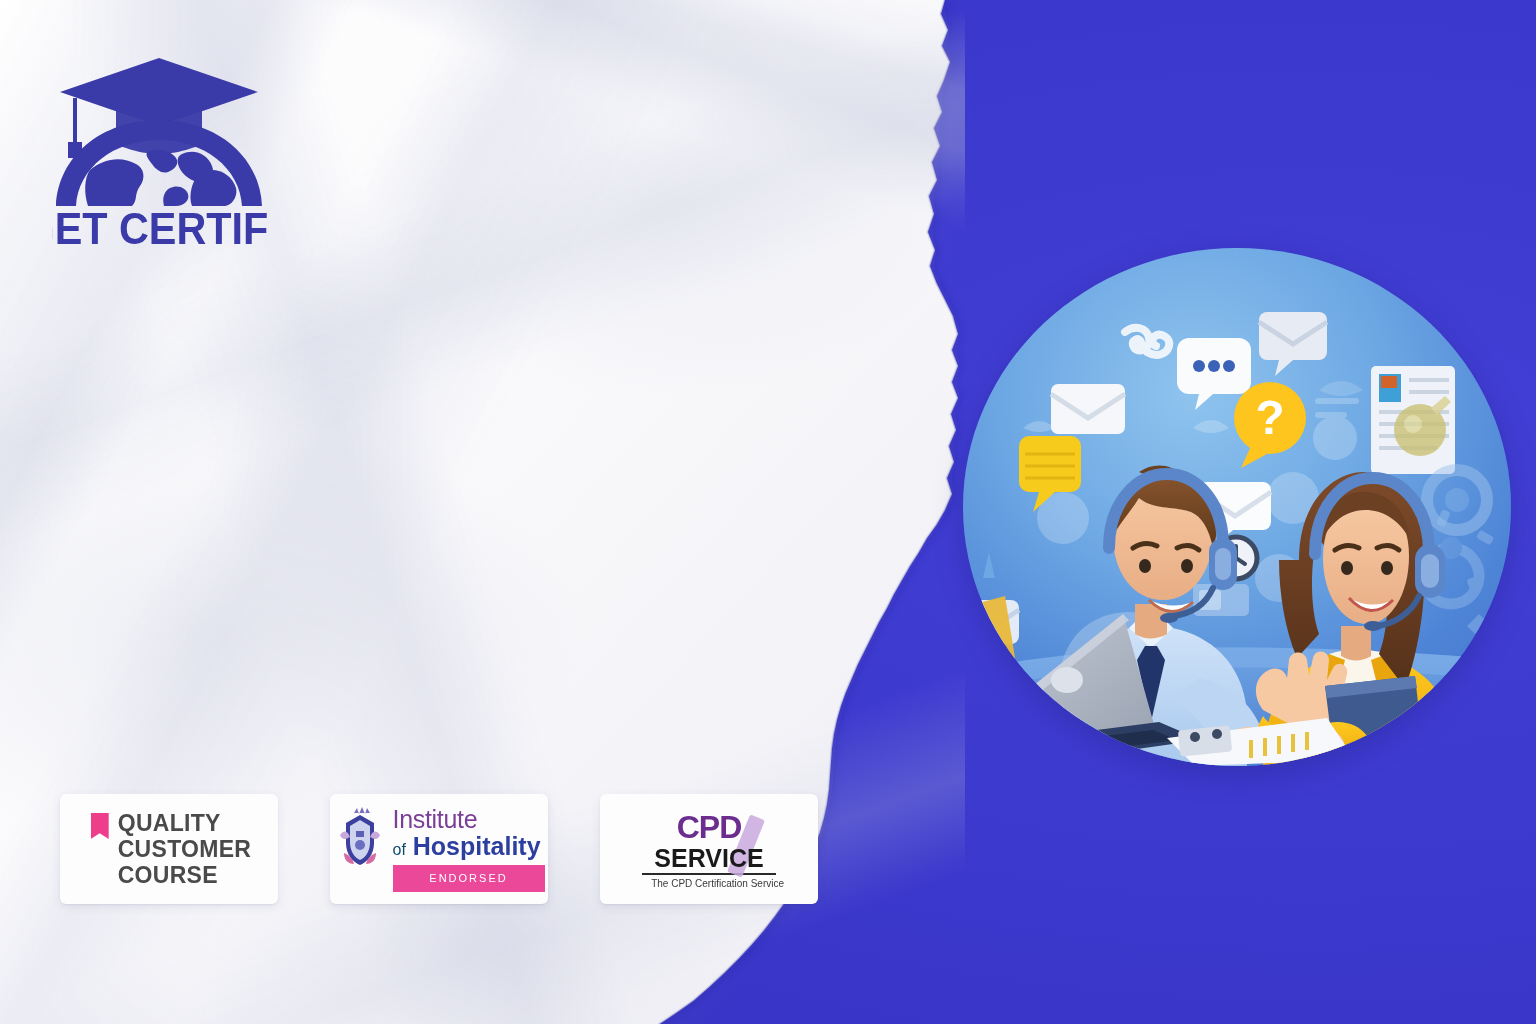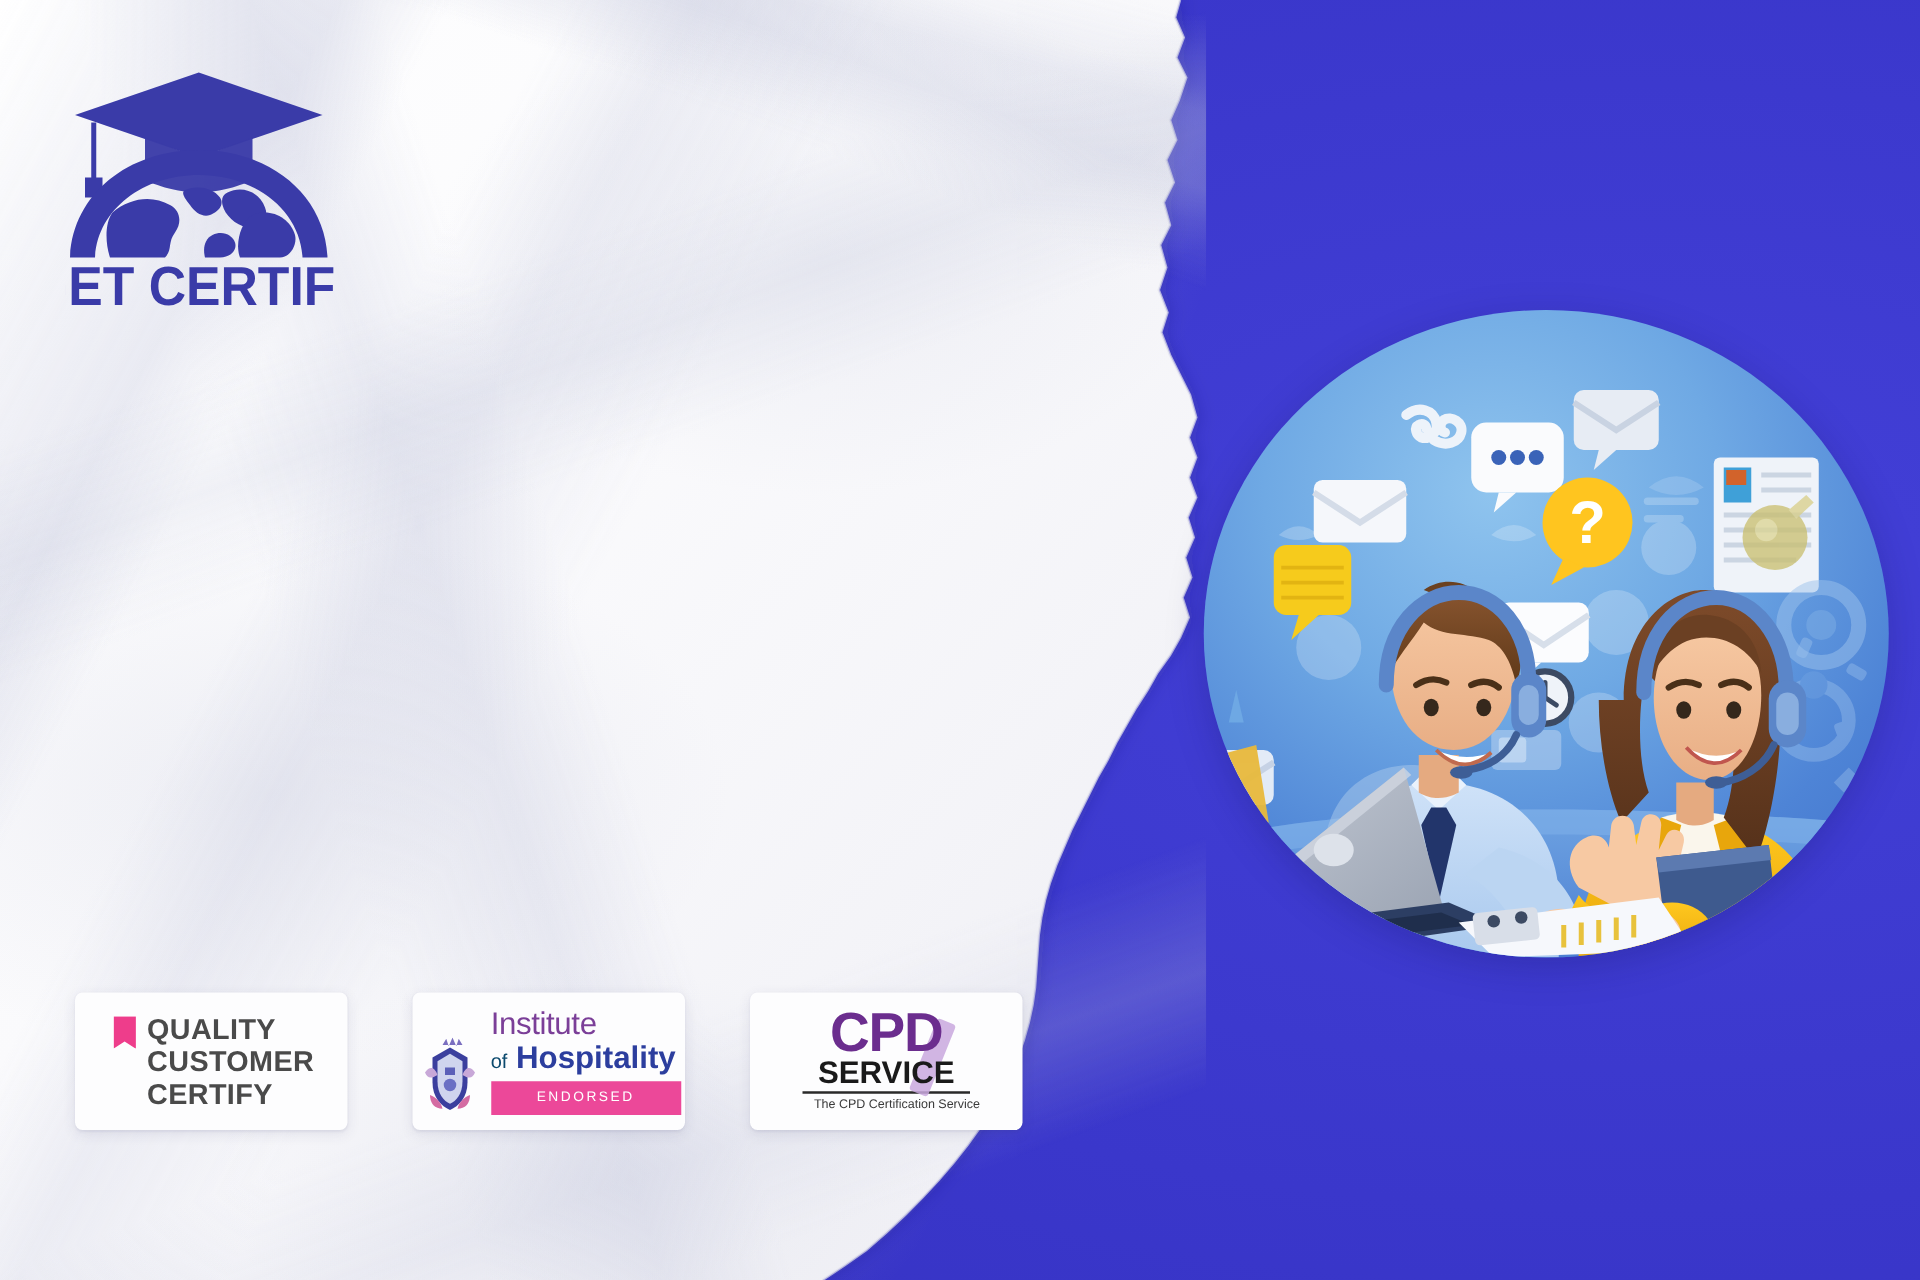--- a/index.html
+++ b/index.html
@@ -70,35 +70,35 @@
   }
 
   
   .qls{display:flex;align-items:flex-start;gap:9px;padding-left:4px;}
   .qls-mark{width:18px;height:26px;background:#EE3D8B;flex:0 0 auto;margin-top:3px;
     clip-path:polygon(0 0,100% 0,100% 100%,50% 78%,0 100%);}
   .qls-text{font-family:"Liberation Sans", sans-serif;font-weight:bold;
     font-size:23px;line-height:26px;color:#4A4A4A;letter-spacing:.3px;}
 
   
-  .ioh{display:flex;align-items:flex-end;gap:7px;padding:0 8px;}
+  .ioh{display:flex;align-items:flex-start;gap:7px;padding:0 8px;}
   .ioh-crest{width:52px;height:62px;flex:0 0 auto;}
   .ioh-crest svg{display:block;width:100%;height:100%;}
   .ioh-words{display:flex;flex-direction:column;line-height:1;}
   .ioh-l1{font-size:25px;color:#7B3F98;font-family:"Liberation Sans", sans-serif;letter-spacing:-.3px;}
   .ioh-l2{font-size:25px;color:#2C3E9E;font-family:"Liberation Sans", sans-serif;font-weight:bold;margin-top:2px;}
   .ioh-l2 .sm{font-size:16px;font-weight:normal;color:#0c4a6e;}
   .ioh-ribbon{margin-top:6px;background:#ec4899;color:#FFFFFF;text-align:center;
     font-size:11px;font-weight:normal;letter-spacing:2px;padding:8px 0;width:152px;}
 
   
   .cpd{display:flex;flex-direction:column;align-items:center;justify-content:center;position:relative;}
   .cpd-slash{position:absolute;right:30px;top:6px;width:16px;height:62px;background:#C9A8DE;
     transform:rotate(22deg);opacity:.85;border-radius:3px;}
-  .cpd-title{font-size:44px;font-weight:bold;color:#6B2D8E;letter-spacing:-1px;line-height:36px;
+  .cpd-title{font-size:32px;font-weight:bold;color:#6B2D8E;letter-spacing:-1px;line-height:36px;
     font-family:"Liberation Sans", sans-serif;position:relative;z-index:2;}
   .cpd-sub{font-size:25px;font-weight:bold;color:#1A1A1A;letter-spacing:0px;line-height:26px;
     font-family:"Liberation Sans", sans-serif;position:relative;z-index:2;}
   .cpd-rule{width:134px;height:2px;background:#2A2A2A;margin:2px 0 3px;}
   .cpd-fine{font-size:10px;color:#3A3A3A;text-align:right;line-height:11px;width:150px;
     font-family:"Liberation Sans", sans-serif;filter:blur(.35px);}
 
   
   .illus{position:absolute;left:963px;top:248px;width:548px;height:518px;border-radius:50%;
     overflow:hidden;
@@ -186,21 +186,21 @@
 
 
   <div class="badges">
 
     <div class="badge">
       <div class="qls">
         <span class="qls-mark"></span>
         <span class="qls-text">
           <span>QUALITY</span><br>
           <span>CUSTOMER</span><br>
-          <span>CERTIFY</span>
+          <span>COURSE</span>
         </span>
       </div>
     </div>
 
     <div class="badge">
       <div class="ioh">
         <span class="ioh-crest">
           <svg viewBox="0 0 52 62">
             <g>
               <path d="M12 16 L26 8 L40 16 L40 36 C40 48 33 55 26 58 C19 55 12 48 12 36 Z" fill="#3B3F9E"></path>

